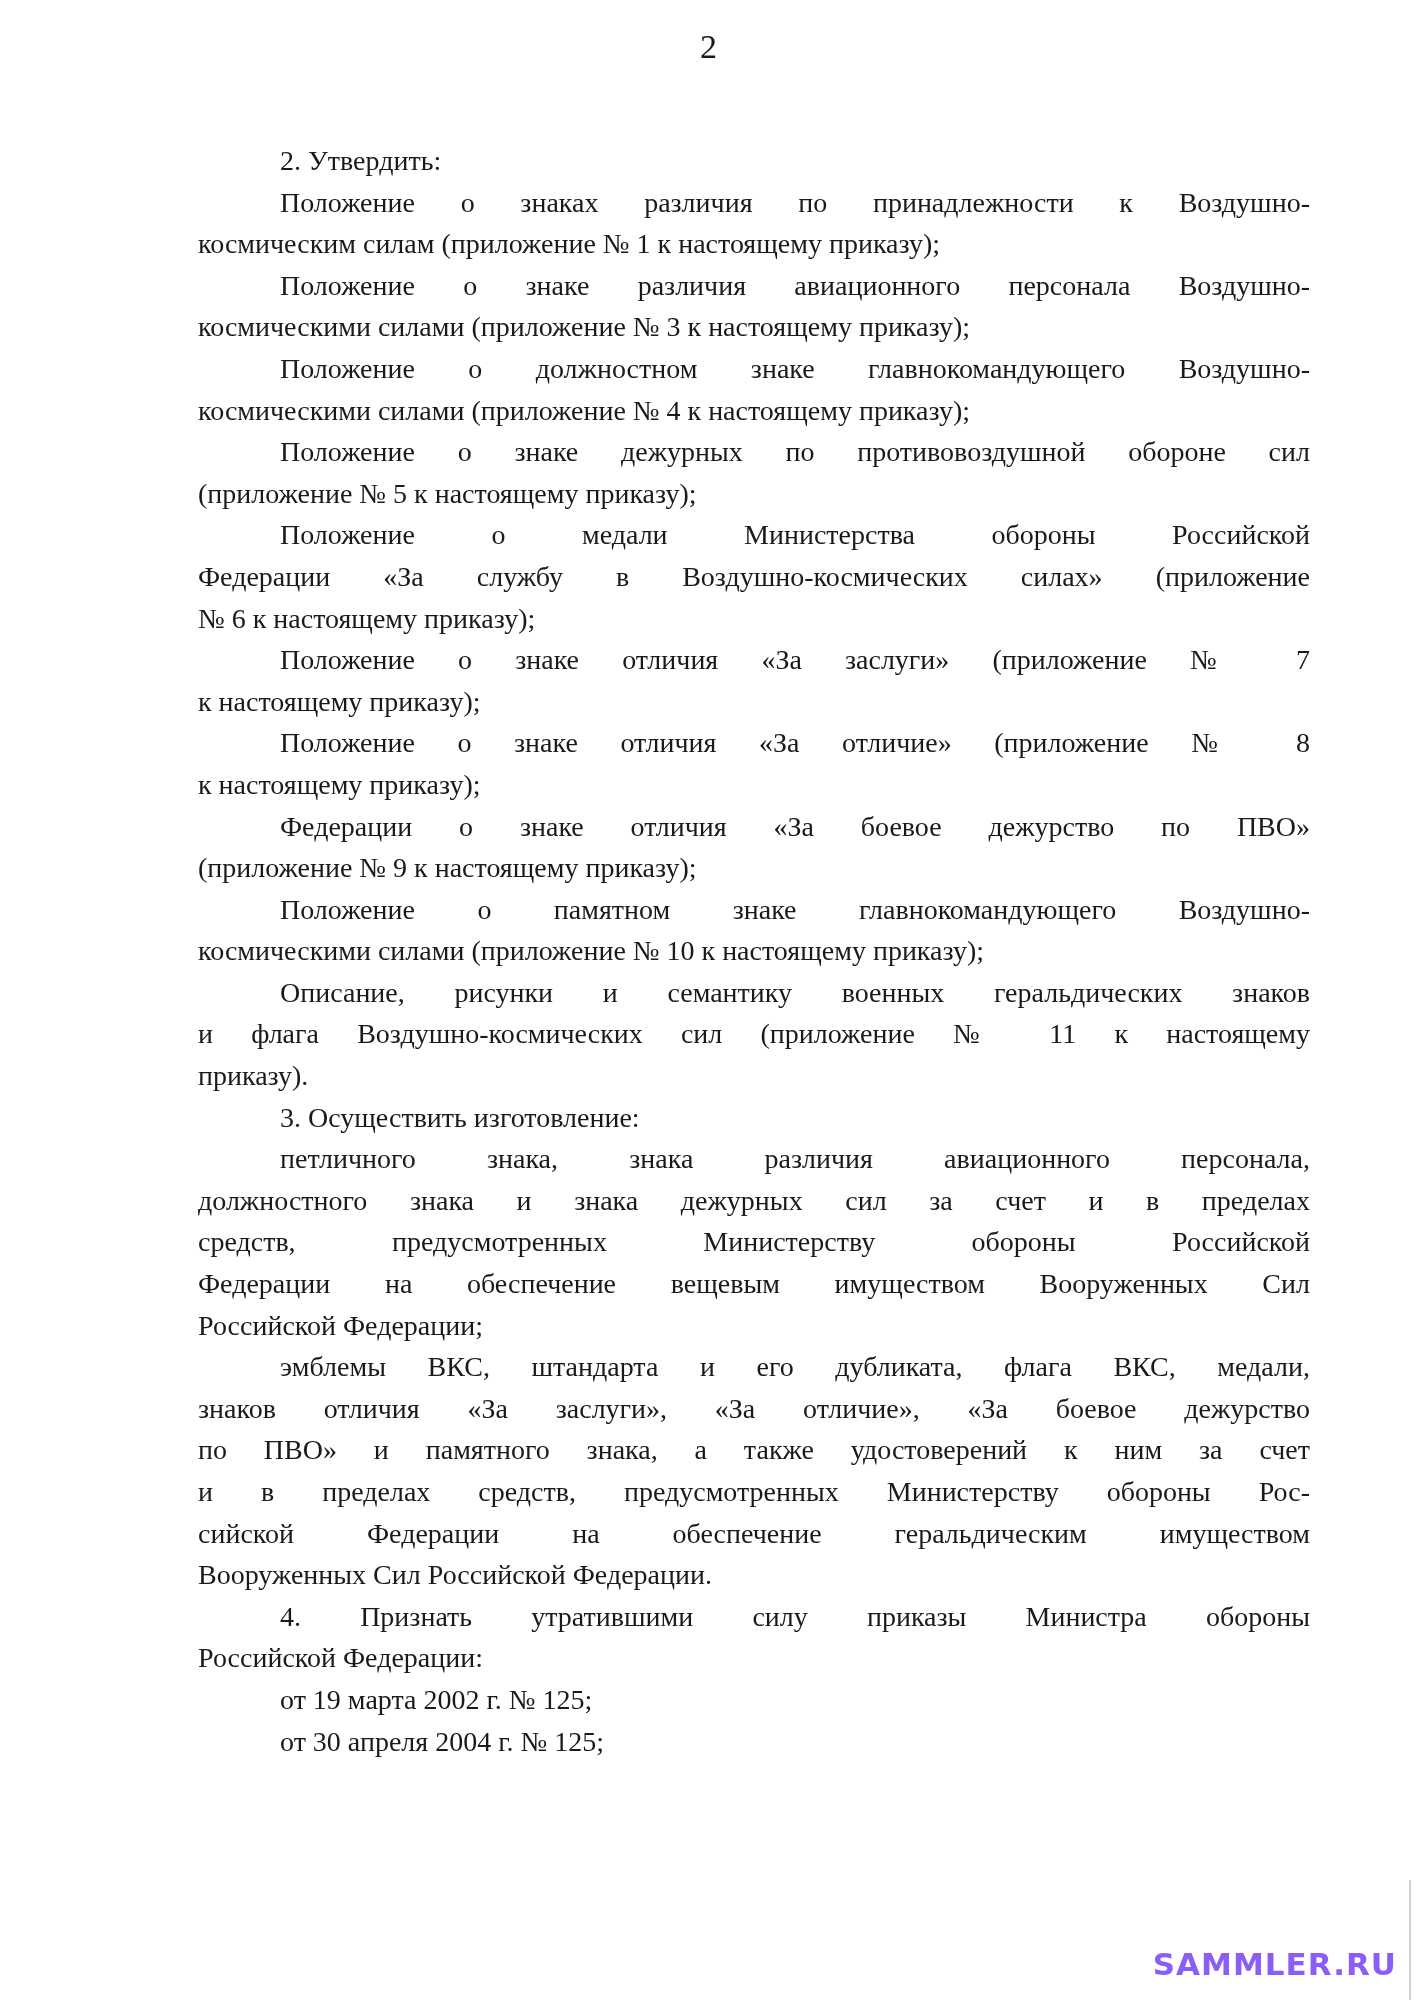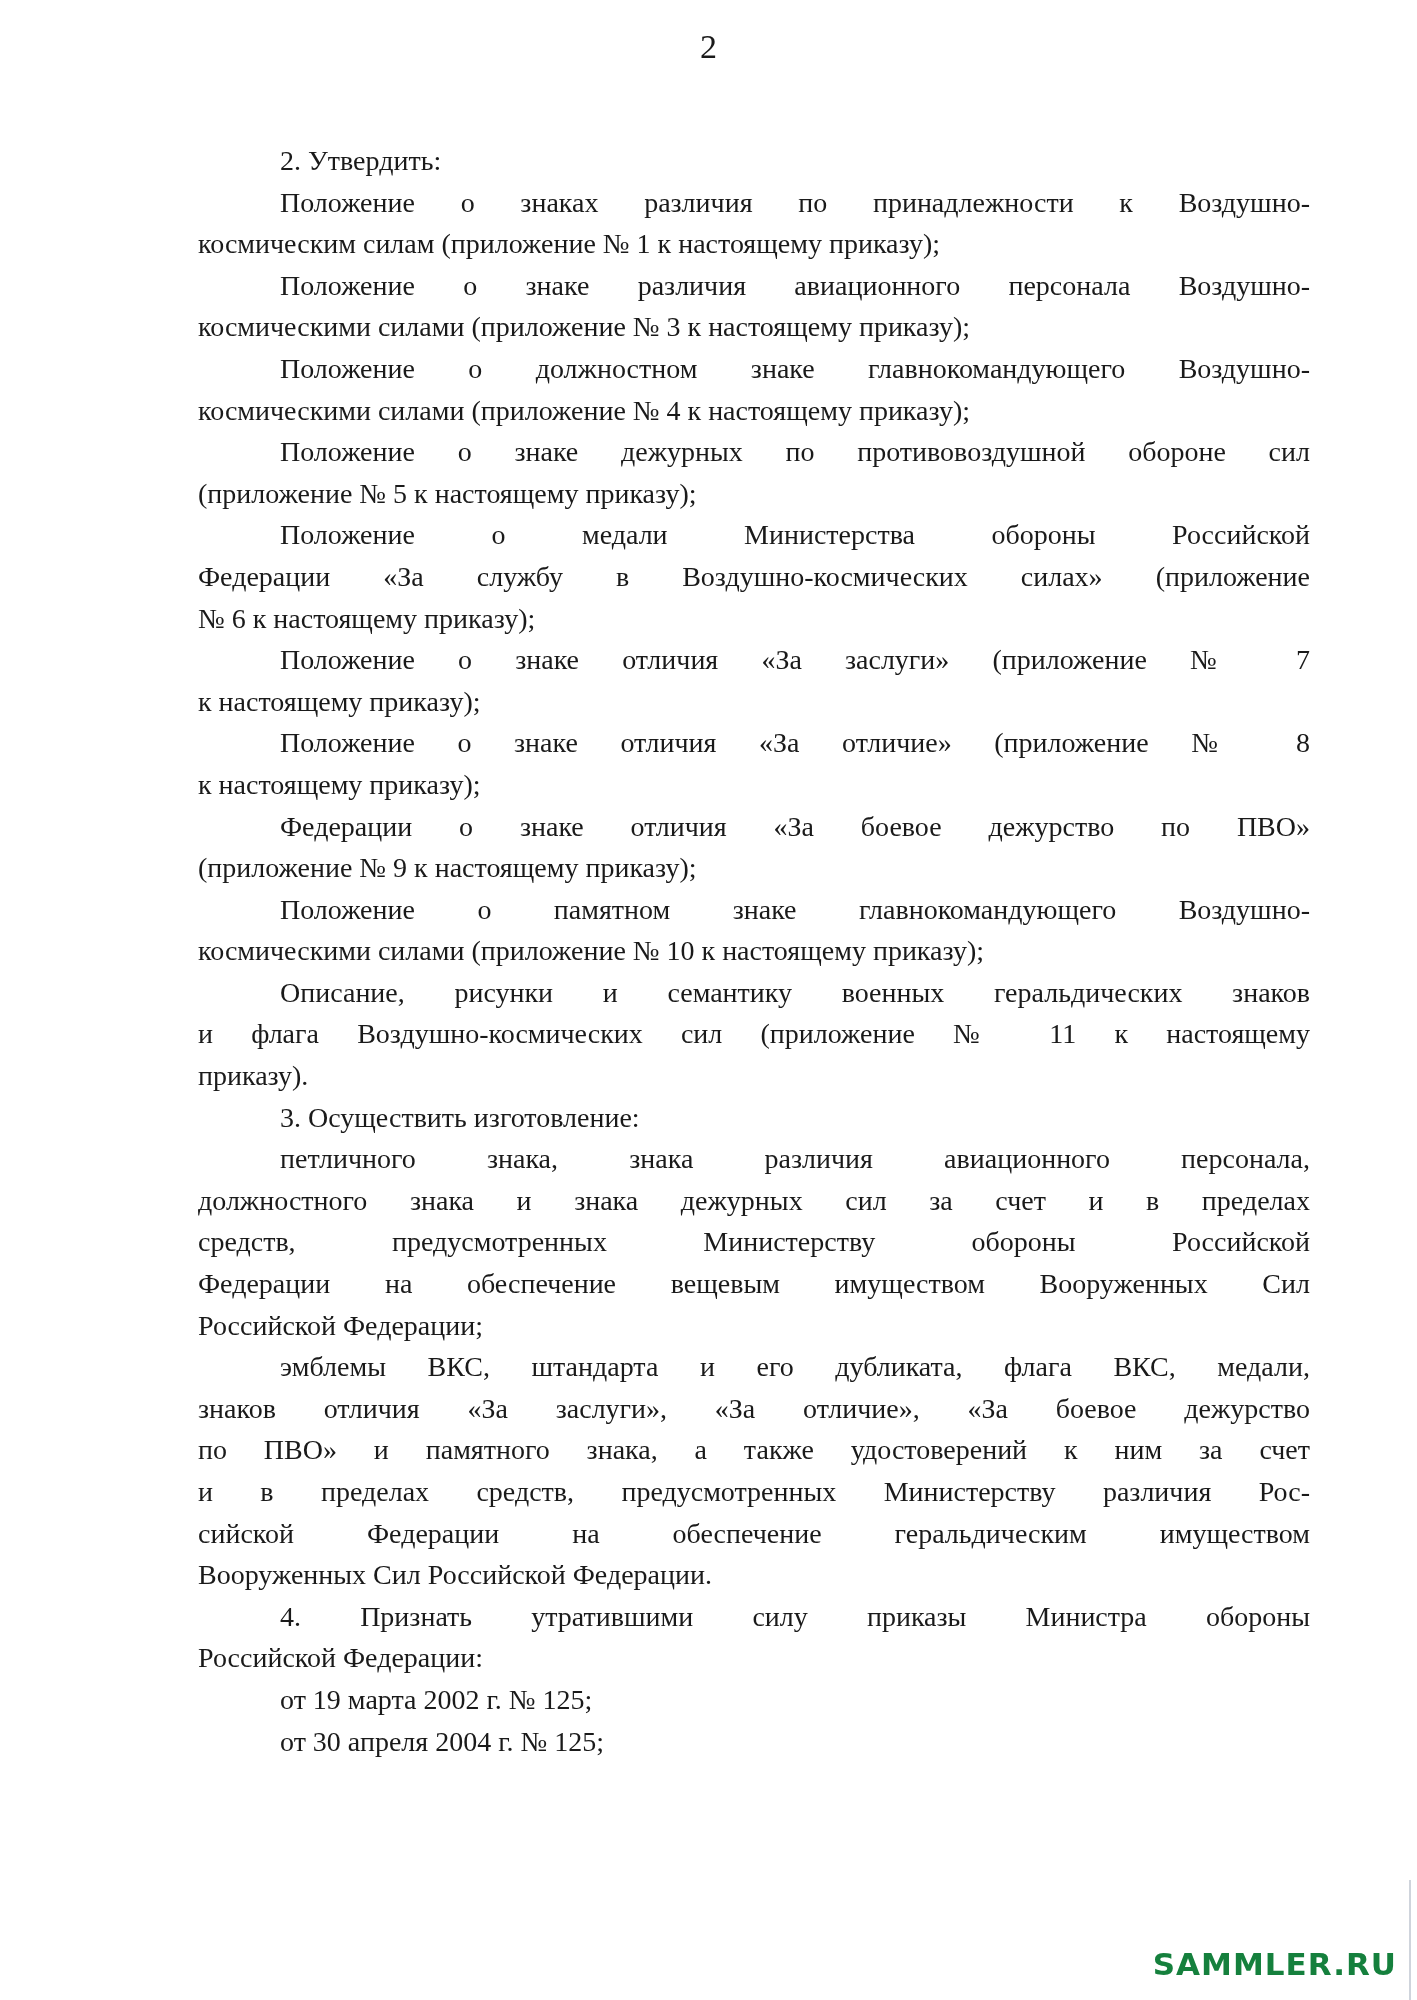--- a/index.html
+++ b/index.html
@@ -2,21 +2,21 @@
 <html><head>
 <meta charset="utf-8">
 <style>
   html, body { margin: 0; padding: 0; background: #ffffff; }
   body { width: 1417px; height: 2000px; position: relative; overflow: hidden; font-family: "Liberation Serif", serif; color: #1a1a1a; }
   .page-number { position: absolute; top: 28px; left: 0; width: 1417px; text-align: center; font-size: 34px; }
   .doc { position: absolute; left: 198px; top: 140px; width: 1112px; }
   .line { display: block; font-size: 28px; height: 41.6px; line-height: 41.6px; white-space: nowrap; text-align: justify; text-align-last: justify; overflow: hidden; }
   .line.indent { padding-left: 82px; }
   .line.last { text-align-last: left; }
-  .watermark { position: absolute; right: 20px; bottom: 18px; font-family: "DejaVu Sans", sans-serif; font-weight: bold; font-size: 31px; color: #15803d; letter-spacing: 1px; }
+  .watermark { position: absolute; right: 20px; bottom: 18px; font-family: "DejaVu Sans", sans-serif; font-weight: bold; font-size: 31px; color: #8b5cf6; letter-spacing: 1px; }
   .edge { position: absolute; right: 6px; top: 1880px; width: 2px; height: 120px; background: #cfd4dc; }
 </style>
 </head>
 <body>
 
 <div class="page-number">2</div>
 
 <div class="doc" id="doc">
     <span class="line indent last">2.  Утвердить:</span>
     <span class="line indent">Положение о знаках различия по принадлежности к Воздушно-</span>
@@ -43,21 +43,21 @@
     <span class="line last">приказу).</span>
     <span class="line indent last">3.  Осуществить изготовление:</span>
     <span class="line indent">петличного знака, знака различия авиационного персонала,</span>
     <span class="line">должностного знака и знака дежурных сил за счет и в пределах</span>
     <span class="line">средств, предусмотренных Министерству обороны Российской</span>
     <span class="line">Федерации на обеспечение вещевым имуществом Вооруженных Сил</span>
     <span class="line last">Российской Федерации;</span>
     <span class="line indent">эмблемы ВКС, штандарта и его дубликата, флага ВКС, медали,</span>
     <span class="line">знаков отличия «За заслуги», «За отличие», «За боевое дежурство</span>
     <span class="line">по ПВО» и памятного знака, а также удостоверений к ним за счет</span>
-    <span class="line">и в пределах средств, предусмотренных Министерству различия Рос-</span>
+    <span class="line">и в пределах средств, предусмотренных Министерству обороны Рос-</span>
     <span class="line">сийской Федерации на обеспечение геральдическим имуществом</span>
     <span class="line last">Вооруженных Сил Российской Федерации.</span>
     <span class="line indent">4.  Признать утратившими силу приказы Министра обороны</span>
     <span class="line last">Российской Федерации:</span>
     <span class="line indent last">от 19 марта 2002 г. № 125;</span>
     <span class="line indent last">от 30 апреля 2004 г. № 125;</span>
   </div>
 
 <div class="watermark">SAMMLER.RU</div>
 <div class="edge"></div>

